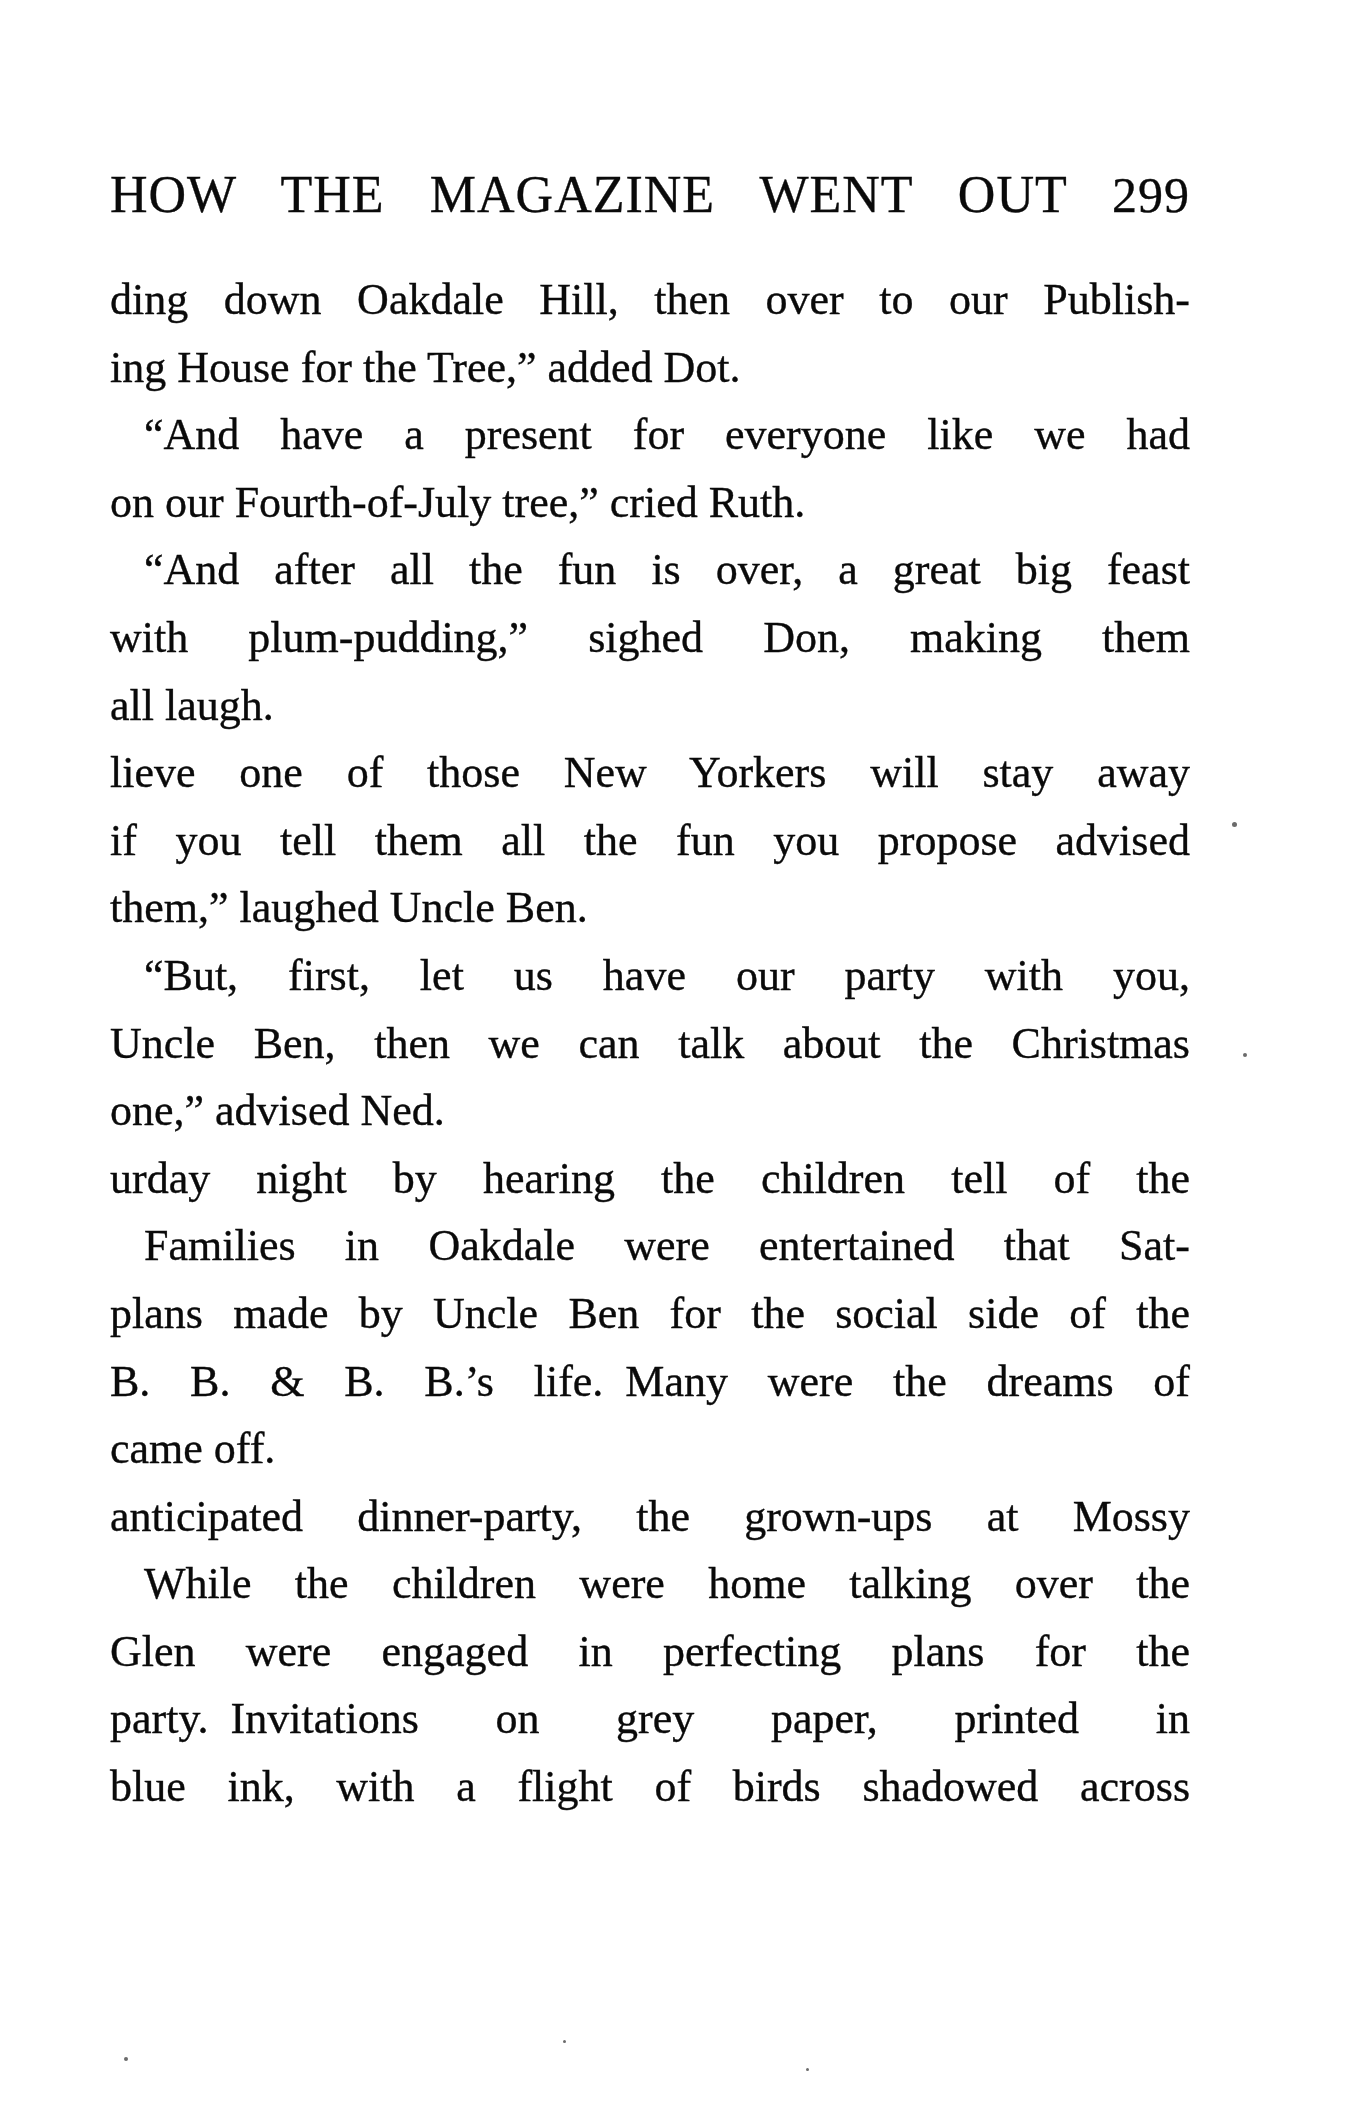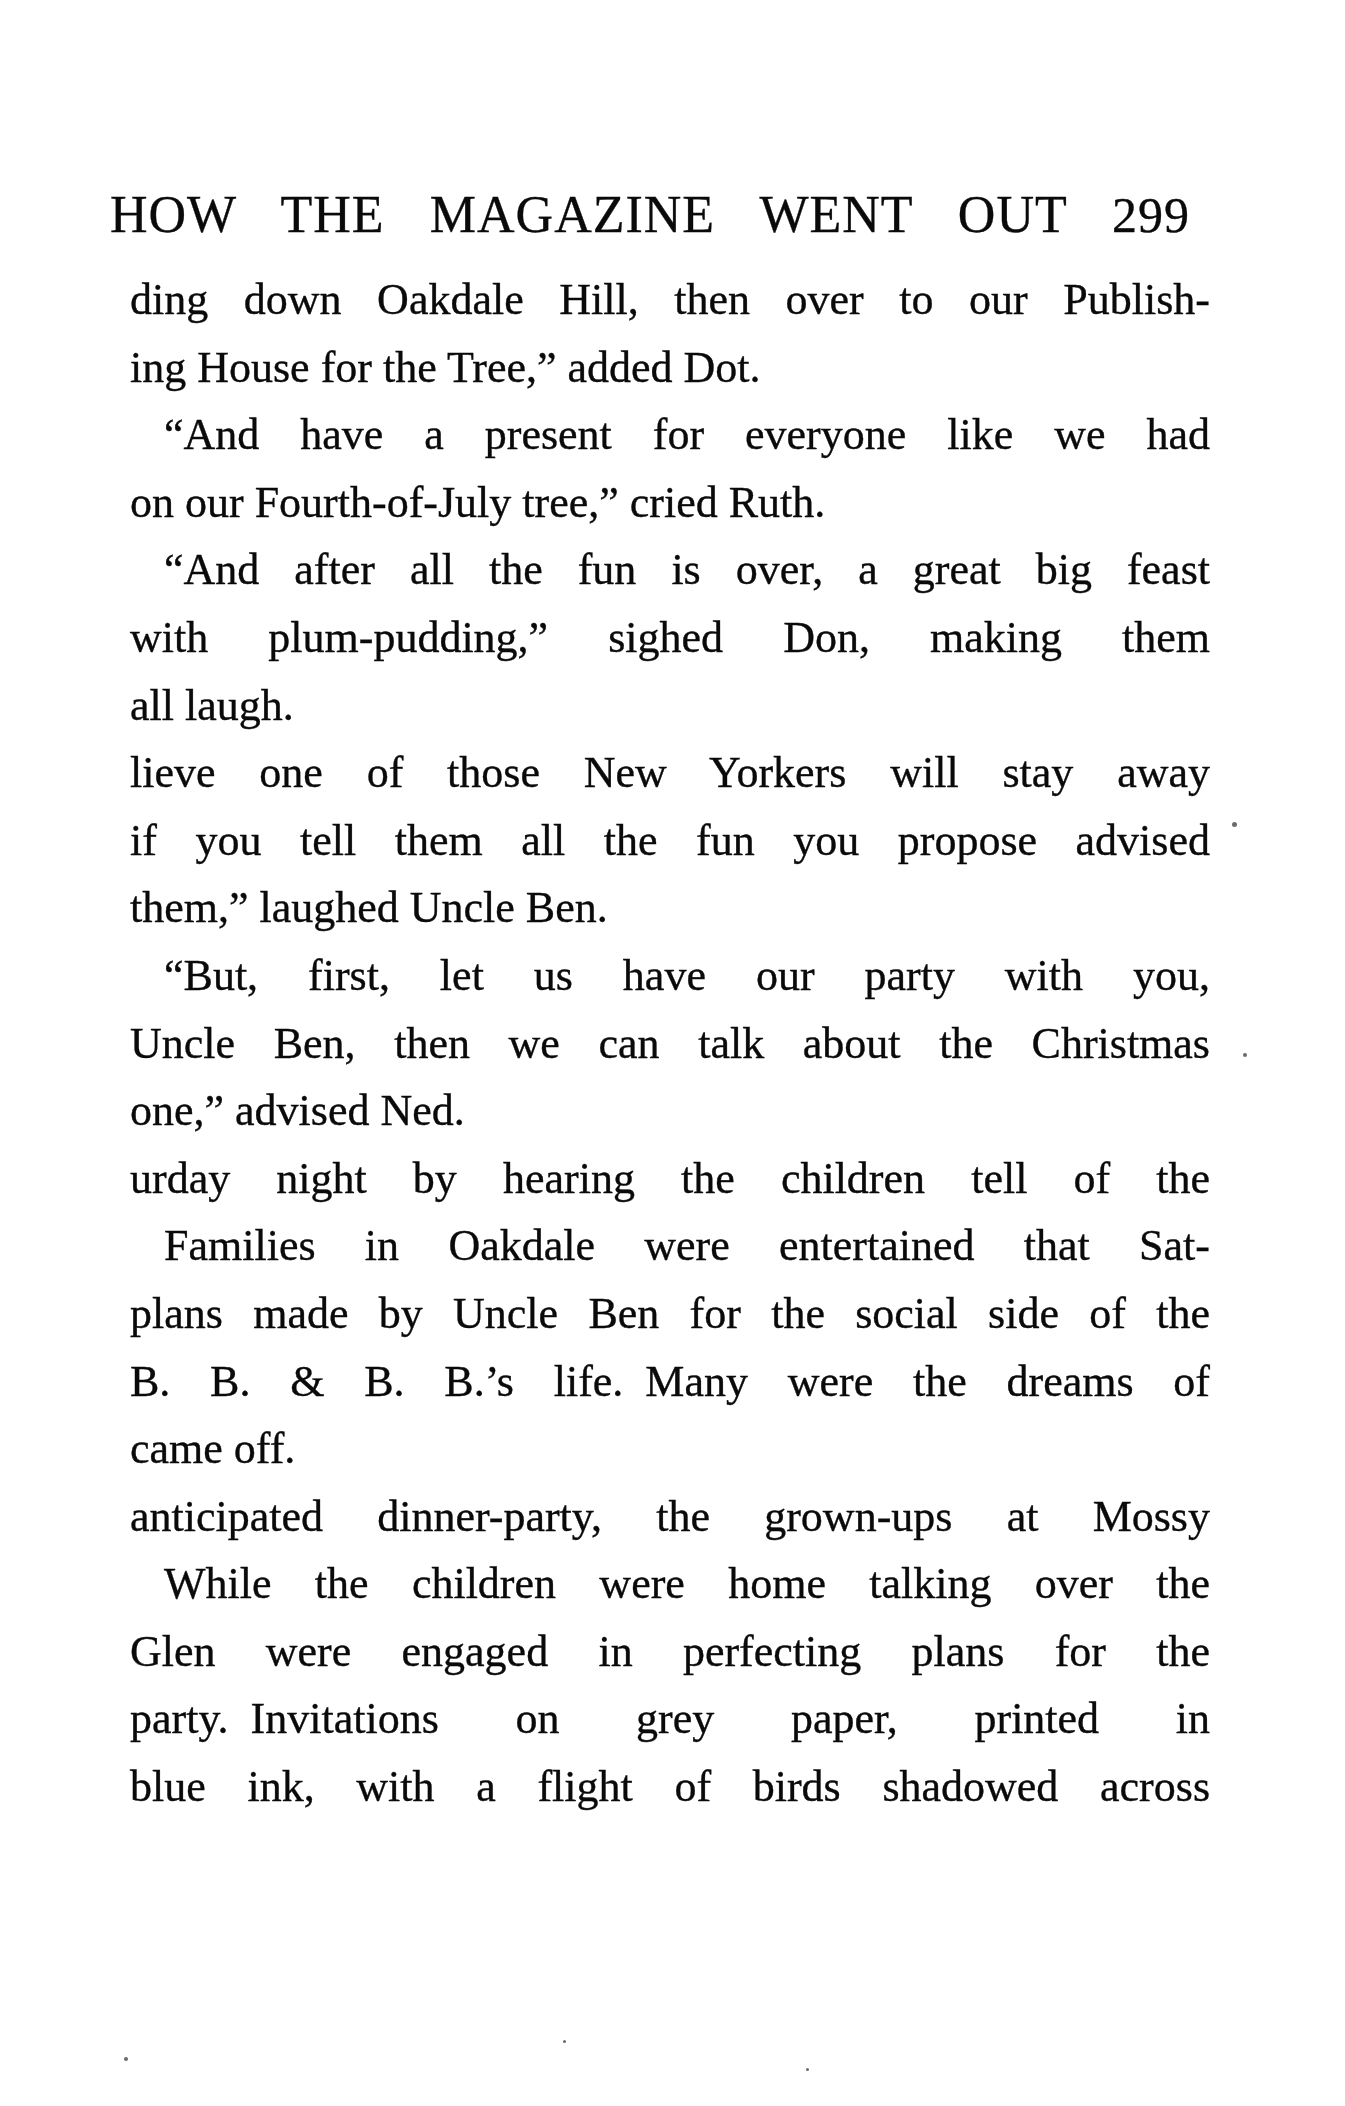--- a/index.html
+++ b/index.html
@@ -16,31 +16,29 @@
   .header-line {
     position: absolute;
     left: 110px;
     top: 164px;
     width: 1080px;
     font-size: 52px;
     line-height: 62px;
     letter-spacing: 1px;
     text-align: justify;
     text-align-last: justify;
-    margin-top: 20px;
   }
   .header-line .title { white-space: normal; }
   .header-line .pagenum { font-size: 50px; }
   .body-text {
     position: absolute;
     left: 110px;
     top: 266px;
     width: 1080px;
     font-size: 44px;
-    margin-left: 20px;
   }
   .line {
     height: 67.6px;
     line-height: 67.6px;
     text-align: justify;
     text-align-last: justify;
     white-space: normal;
   }
   .line.indent { text-indent: 34px; }
   .line.end { text-align: center; text-align-last: left; }

